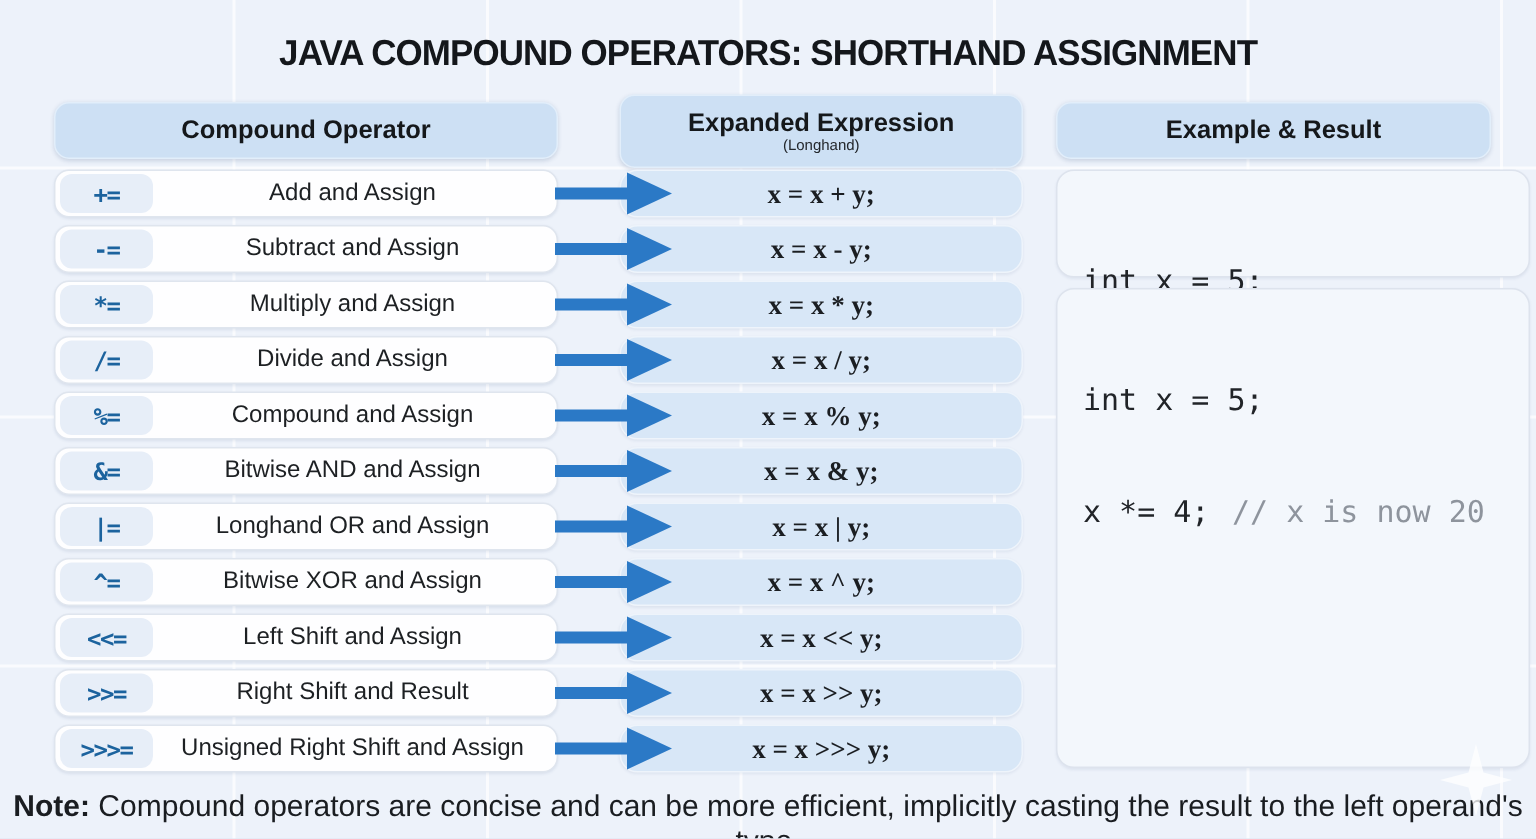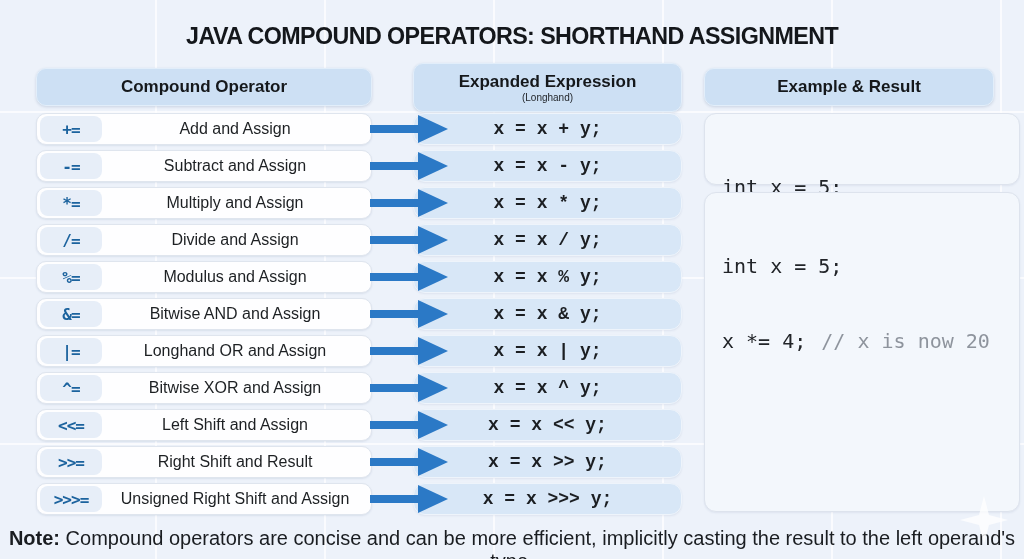--- a/index.html
+++ b/index.html
@@ -102,21 +102,21 @@
   .expr-box {
     margin-left: 41px;
     width: 269px;
     background: #d8e7f7;
     border: 1px solid #eef4fb;
     border-radius: 12px;
     box-shadow: 0 1px 2px rgba(40,70,120,0.08);
     display: flex;
     align-items: center;
     justify-content: center;
-    font-family: Liberation Mono, monospace;
+    font-family: Liberation Serif, serif;
     font-weight: bold;
     font-size: 18px;
     color: #1b1e22;
     white-space: pre;
   }
 
   .example-box {
     position: absolute;
     left: 704px;
     width: 316px;
@@ -222,21 +222,21 @@
       </div>
       <svg class="arrow" viewBox="0 0 78 30">
           <use href="#arrow-shape"></use>
         </svg>
       <div class="expr-box">x = x / y;</div>
     </div>
 
     <div class="row">
       <div class="op-box">
         <span class="op-badge">%=</span>
-        <span class="op-name">Modulus and Assign</span>
+        <span class="op-name">Compound and Assign</span>
       </div>
       <svg class="arrow" viewBox="0 0 78 30">
           <use href="#arrow-shape"></use>
         </svg>
       <div class="expr-box">x = x % y;</div>
     </div>
 
     <div class="row">
       <div class="op-box">
         <span class="op-badge">&amp;=</span>

